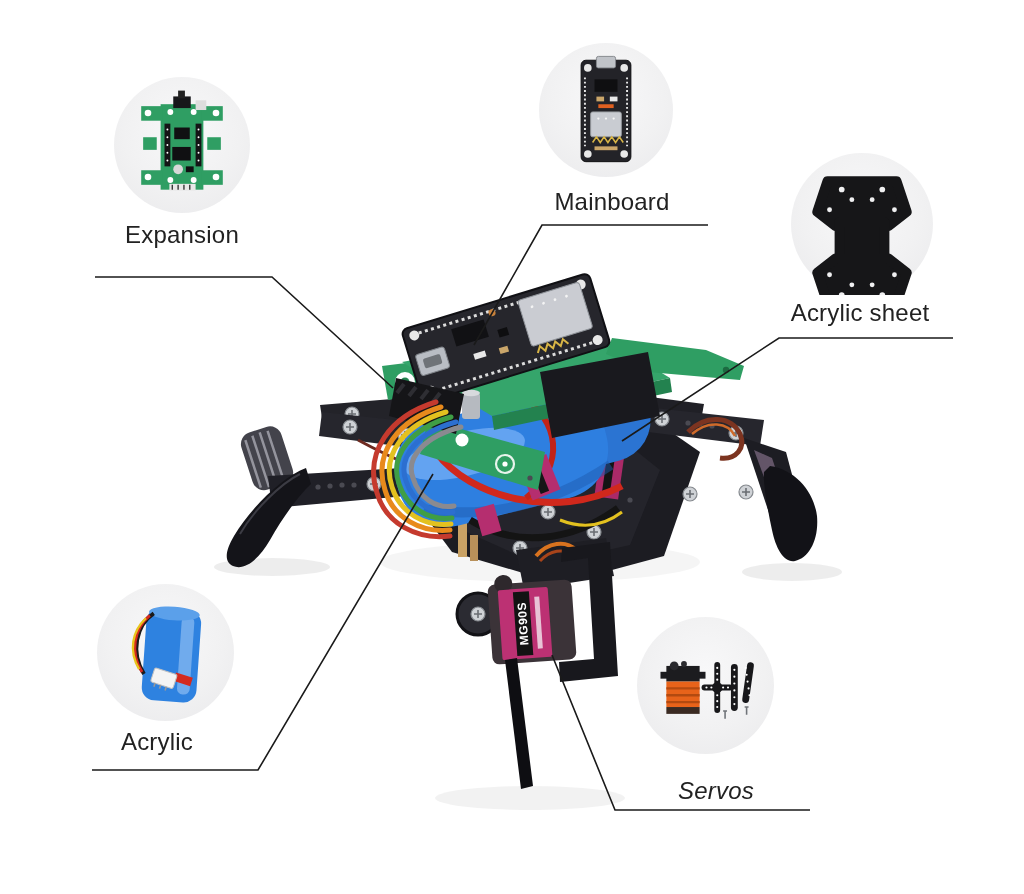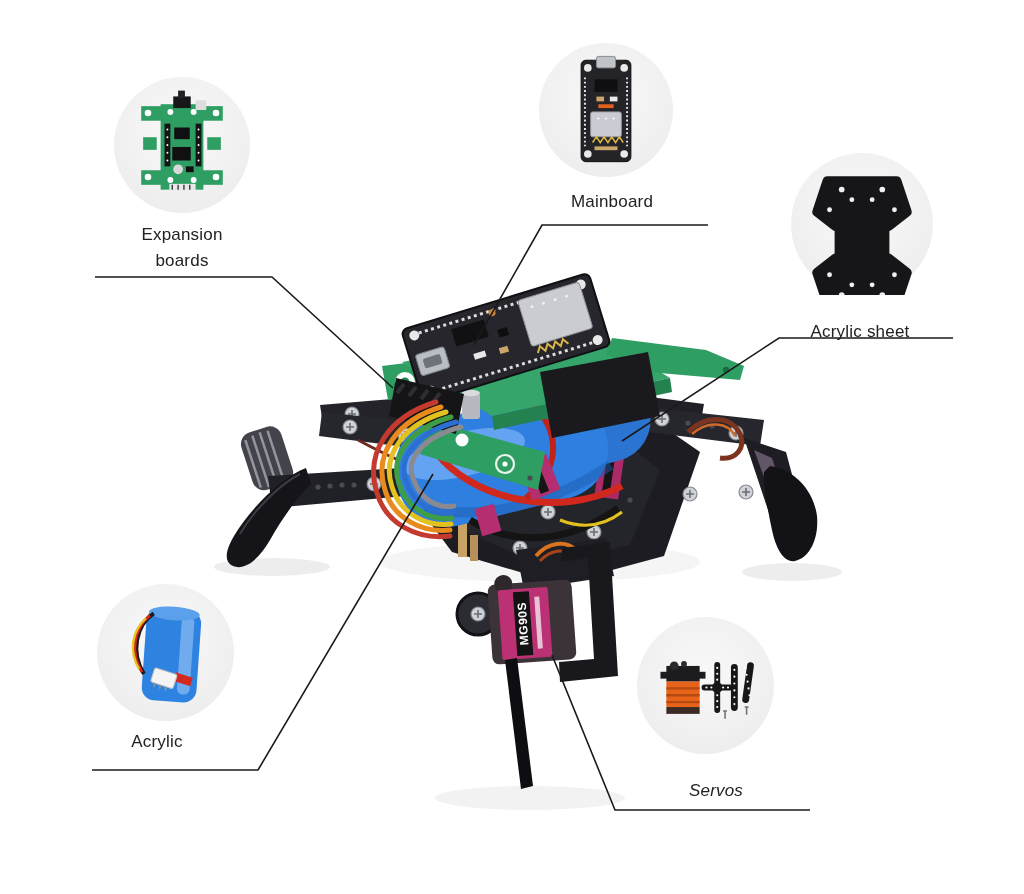--- a/index.html
+++ b/index.html
@@ -4,30 +4,30 @@
 <style>
   html,body{margin:0;padding:0;background:#ffffff;}
   .stage{position:relative;width:1024px;height:894px;background:#ffffff;
          font-family:"Liberation Sans",sans-serif;overflow:hidden;}
   .art{position:absolute;left:0;top:0;width:1024px;height:894px;z-index:1;}
   .thumb{position:absolute;border-radius:50%;z-index:2;
          background:radial-gradient(circle at 50% 40%,#f8f8f9 0%,#f1f1f2 55%,#e9e9eb 100%);
          display:flex;align-items:center;justify-content:center;}
   .thumb svg{width:100%;height:100%;display:block;}
   .label{position:absolute;z-index:3;width:220px;text-align:center;color:#222222;
-         font-size:17px;line-height:26px;font-weight:400;letter-spacing:0.2px;}
+         font-size:24px;line-height:26px;font-weight:400;letter-spacing:0.2px;}
   .label span{display:block;}
   #thumb-expansion{left:114px;top:77px;width:136px;height:136px;}
   #thumb-mainboard{left:539px;top:43px;width:134px;height:134px;}
   #thumb-acrylic{left:791px;top:153px;width:142px;height:142px;}
   #thumb-battery{left:97px;top:584px;width:137px;height:137px;}
   #thumb-servos{left:637px;top:617px;width:137px;height:137px;}
   #label-expansion{left:72px;top:222px;}
   #label-mainboard{left:502px;top:189px;}
-  #label-acrylic{left:750px;top:319px;}
+  #label-acrylic{left:750px;top:300px;}
   #label-battery{left:47px;top:729px;}
   #label-servos{left:606px;top:778px;font-style:italic;}
 </style>
 </head>
 <body>
 
 <div class="stage">
 
   <svg class="art" viewBox="0 0 1024 894">
     <defs>
@@ -387,20 +387,19 @@
             <circle cx="115" cy="80" r="1.1"></circle>
         </g>
         <path d="M90,96 v8 M88,96 h4" stroke="#6f7378" stroke-width="1.6"></path>
         <path d="M112,92 v8 M110,92 h4" stroke="#6f7378" stroke-width="1.6"></path>
       </g>
     </svg>
   </div>
 
   <div class="label" id="label-expansion">
     <span>Expansion</span>
-    <span>boards</span>
   </div>
   <div class="label" id="label-mainboard">Mainboard</div>
   <div class="label" id="label-acrylic">Acrylic sheet</div>
   <div class="label" id="label-battery">Acrylic</div>
   <div class="label" id="label-servos">Servos</div>
 
 </div>
 
 </body></html>

